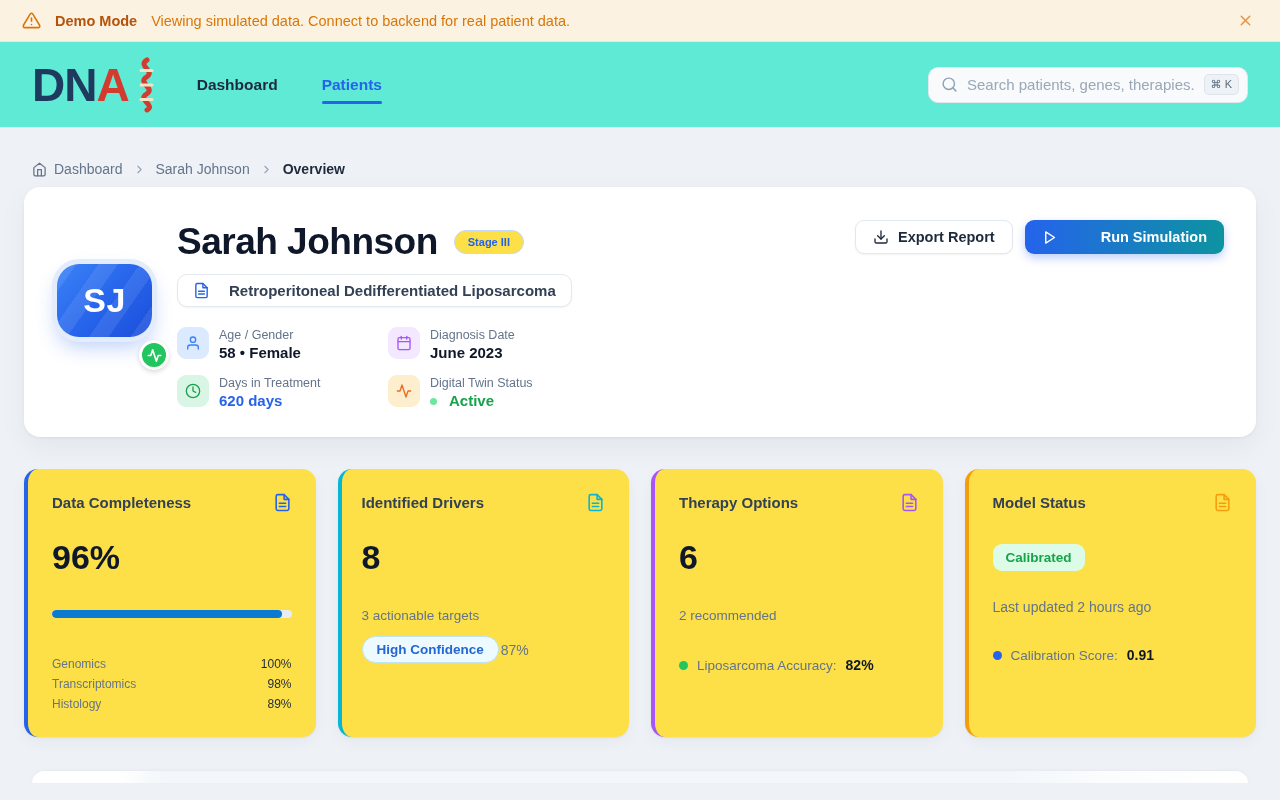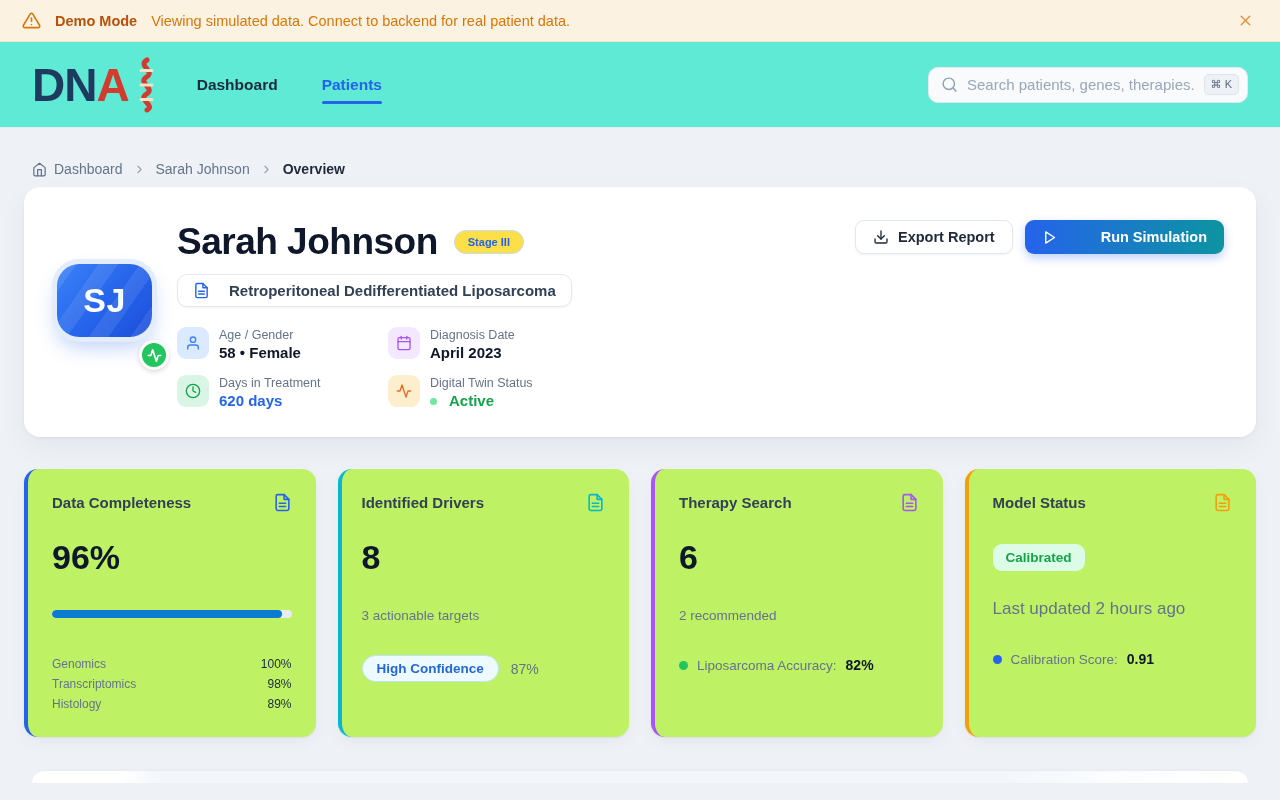--- a/index.html
+++ b/index.html
@@ -62,42 +62,42 @@
   .val-blue  { color:#2563eb; }
   .val-green { color:#16a34a; display:flex; align-items:center; gap:12px; }
   .val-green .dot { width:7px; height:7px; border-radius:50%; background:#6ee7a0; }
   .hero-actions { position:absolute; top:33px; right:32px; display:flex; gap:12px;padding-left:16px; }
   .btn { height:34px; display:inline-flex; align-items:center; gap:9px; padding:0 17px; border-radius:9px; font-size:14.5px; font-weight:600; cursor:pointer; }
   .btn-outline { background:#fff; border:1px solid #e2e8f0; color:#1e293b; box-shadow:0 1px 2px rgba(15,23,42,.05); }
   .btn-primary { background:linear-gradient(90deg,#2563eb 0%, #0d94a0 100%); border:none; color:#fff; box-shadow:0 4px 10px rgba(37,99,235,.3);gap:44px; }
 
   
   .cards { margin:32px 24px 0; display:grid; grid-template-columns:repeat(4,1fr); gap:22px; }
-  .card { background:#bef264; height:268px; border-radius:14px; border-left:4px solid #2563eb; box-shadow:0 1px 2px rgba(15,23,42,.05), 0 6px 16px rgba(15,23,42,.04); padding:24px 24px 24px 24px; }
+  .card { background:#fde047; height:268px; border-radius:14px; border-left:4px solid #2563eb; box-shadow:0 1px 2px rgba(15,23,42,.05), 0 6px 16px rgba(15,23,42,.04); padding:24px 24px 24px 24px; }
   .card-head { display:flex; align-items:center; justify-content:space-between; }
   .card-title { font-size:15px; font-weight:600; color:#334155; }
   .card-icon { display:flex; }
   .card-value { margin-top:24px; font-size:34px; font-weight:800; color:#0f172a; line-height:42px; }
   .card-sub { margin-top:30px; font-size:13.5px; color:#64748b; }
   .progress-track { margin-top:32px; height:8px; border-radius:99px; background:#e8edf3; overflow:hidden; }
   .progress-fill { height:100%; border-radius:99px; background:#0b7ad1; }
   .breakdown { margin-top:36px; }
   .bk-row { display:flex; justify-content:space-between; font-size:12px; line-height:20px; }
   .bk-label { color:#64748b; }
   .bk-value { color:#1e293b; font-weight:500; }
-  .badge-row { margin-top:32px; display:flex; align-items:center; gap:12px; }
+  .badge-row { margin-top:13px; display:flex; align-items:center; gap:2px; }
   .conf-badge { background:#edfaff; border:1px solid #bfe4f6; color:#2367d4; font-size:13.5px; font-weight:700; padding:5px 14px; border-radius:999px; }
   .badge-pct { font-size:14px; color:#64748b; }
   .metric-row { margin-top:34px; display:flex; align-items:center; gap:9px; font-size:13.5px; color:#64748b; }
   .metric-row .dot { width:9px; height:9px; border-radius:50%; flex:none; }
   .dot-green { background:#22c55e; }
   .dot-blue  { background:#2563eb; }
   .metric-value { color:#0f172a; font-weight:700; font-size:14px; }
   .status-badge { display:inline-block; margin-top:32px; background:#dcfce7; color:#16a34a; font-size:13.5px; font-weight:600; padding:6px 13px; border-radius:9px; }
-  .card4-sub { margin-top:28px; font-size:17px; color:#64748b; }
+  .card4-sub { margin-top:28px; font-size:14px; color:#64748b; }
   .card4-metric { margin-top:32px; }
 
   
   .bottom-card { margin:34px 32px 0; height:12px; border-radius:14px 14px 0 0; background:linear-gradient(90deg,#ffffff 0px,#ffffff 86px,#f3f7fb 130px,#f3f7fb 80%,#fafcfe 88%,#ffffff 100%); box-shadow:0 -1px 3px rgba(15,23,42,.04); }
 </style>
 </head>
 <body>
 
 <div class="banner">
   <span class="warn">
@@ -206,21 +206,21 @@
         <span class="info-icon ic-purple">
           <svg width="16" height="16" viewBox="0 0 24 24" fill="none" stroke="currentColor" stroke-width="2" stroke-linecap="round" stroke-linejoin="round">
               <rect x="3" y="4" width="18" height="18" rx="2"></rect>
               <line x1="16" y1="2" x2="16" y2="6"></line>
               <line x1="8" y1="2" x2="8" y2="6"></line>
               <line x1="3" y1="10" x2="21" y2="10"></line>
             </svg>
         </span>
         <span>
             <div class="info-label">Diagnosis Date</div>
-            <div class="info-value">April 2023</div>
+            <div class="info-value">June 2023</div>
           </span>
       </div>
       <div class="info-item">
         <span class="info-icon ic-green">
           <svg width="16" height="16" viewBox="0 0 24 24" fill="none" stroke="currentColor" stroke-width="2" stroke-linecap="round" stroke-linejoin="round">
               <circle cx="12" cy="12" r="10"></circle>
               <polyline points="12 6 12 12 16 14"></polyline>
             </svg>
         </span>
         <span>
@@ -312,21 +312,21 @@
     <div class="card-value">8</div>
     <div class="card-sub">3 actionable targets</div>
     <div class="badge-row">
       <span class="conf-badge">High Confidence</span>
       <span class="badge-pct">87%</span>
     </div>
   </div>
 
   <div class="card" style="border-left-color: rgb(168, 85, 247);">
     <div class="card-head">
-      <span class="card-title">Therapy Search</span>
+      <span class="card-title">Therapy Options</span>
       <span class="card-icon" style="color: rgb(168, 85, 247);">
         <svg width="19" height="19" viewBox="0 0 24 24" fill="none" stroke="currentColor" stroke-width="2" stroke-linecap="round" stroke-linejoin="round">
             <path d="M14 2H6a2 2 0 0 0-2 2v16a2 2 0 0 0 2 2h12a2 2 0 0 0 2-2V8z"></path>
             <polyline points="14 2 14 8 20 8"></polyline>
             <line x1="16" y1="13" x2="8" y2="13"></line>
             <line x1="16" y1="17" x2="8" y2="17"></line>
           </svg>
       </span>
     </div>
     <div class="card-value">6</div>

